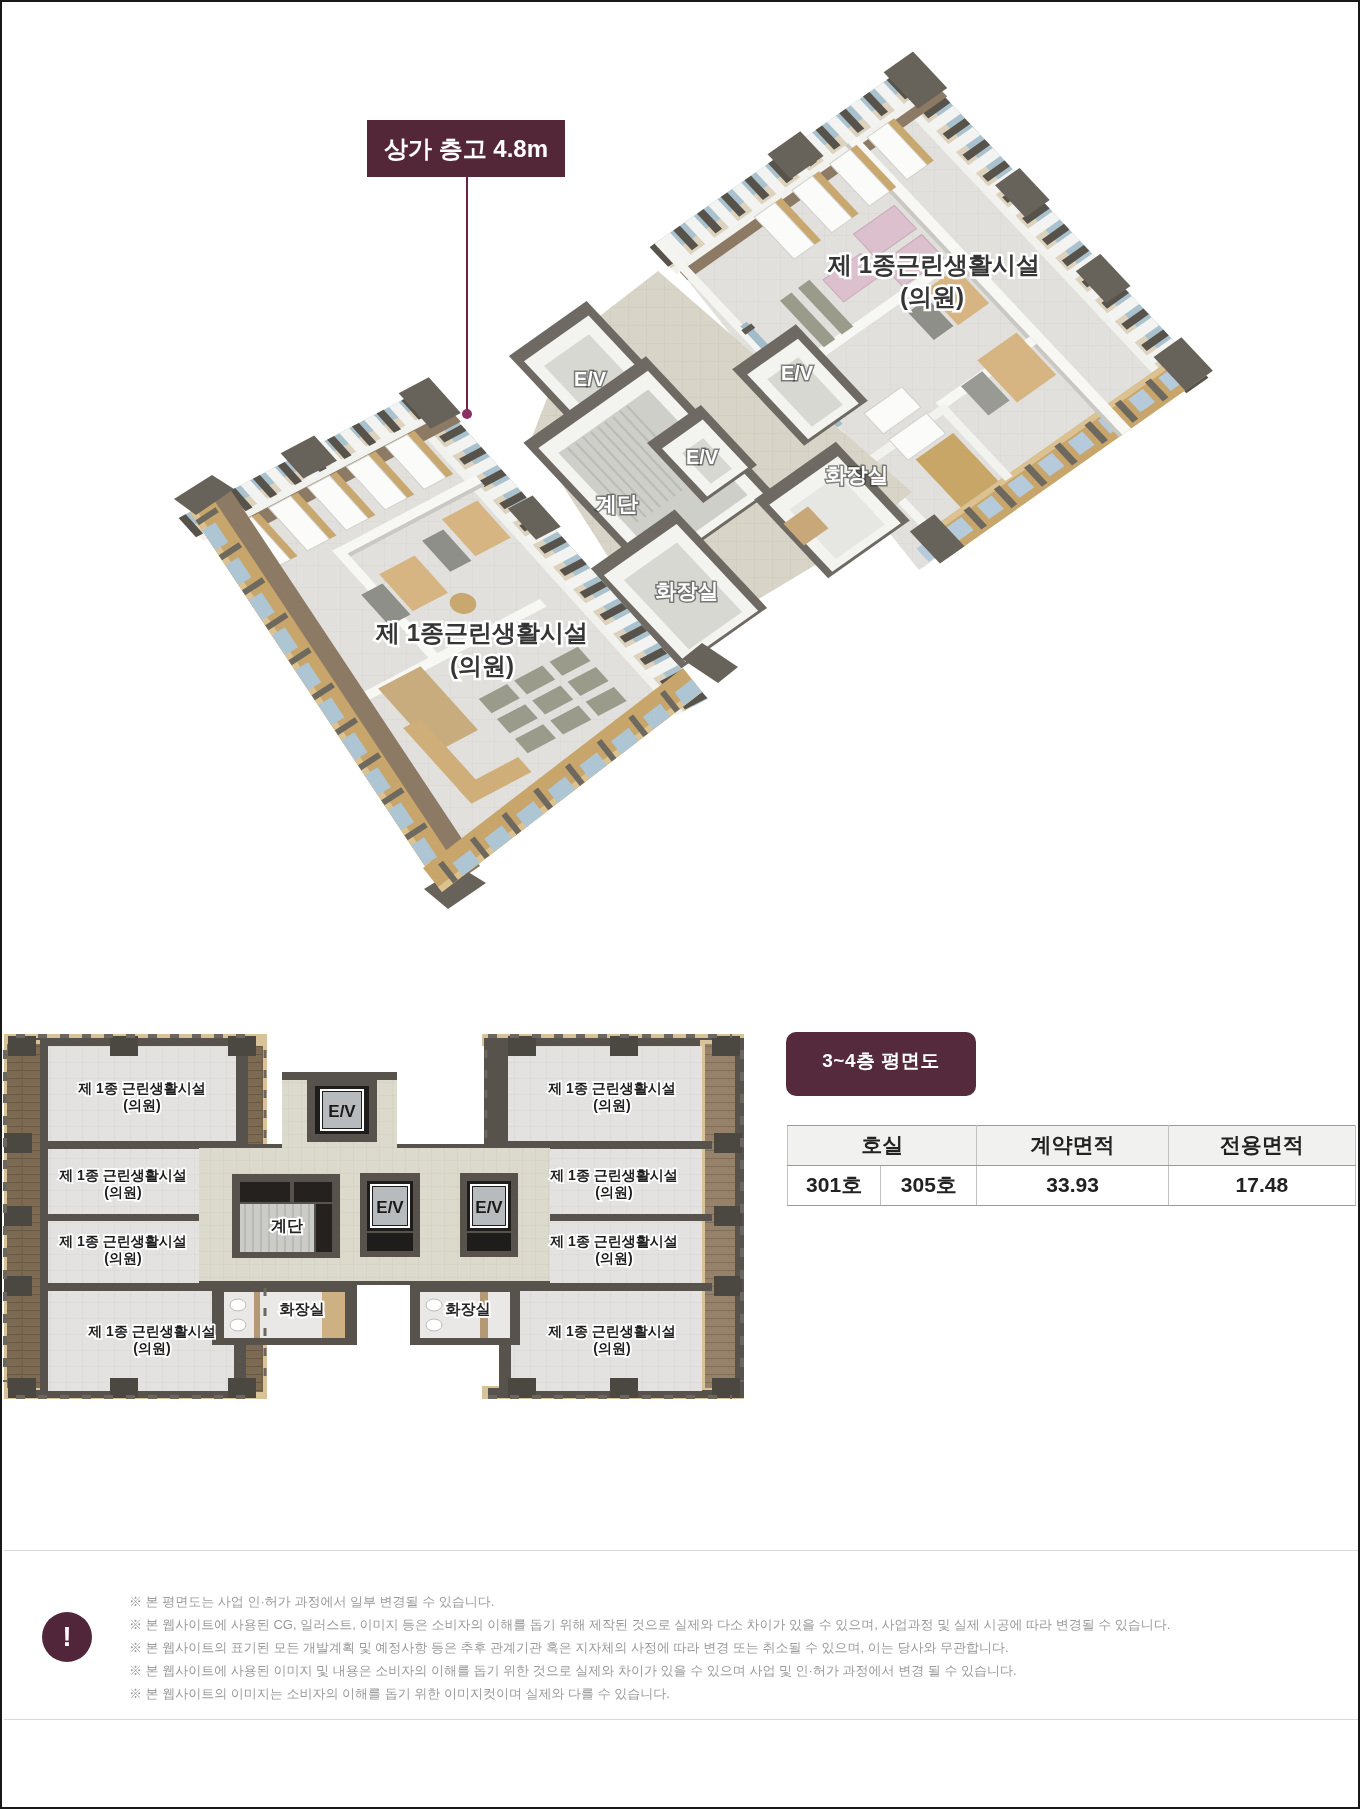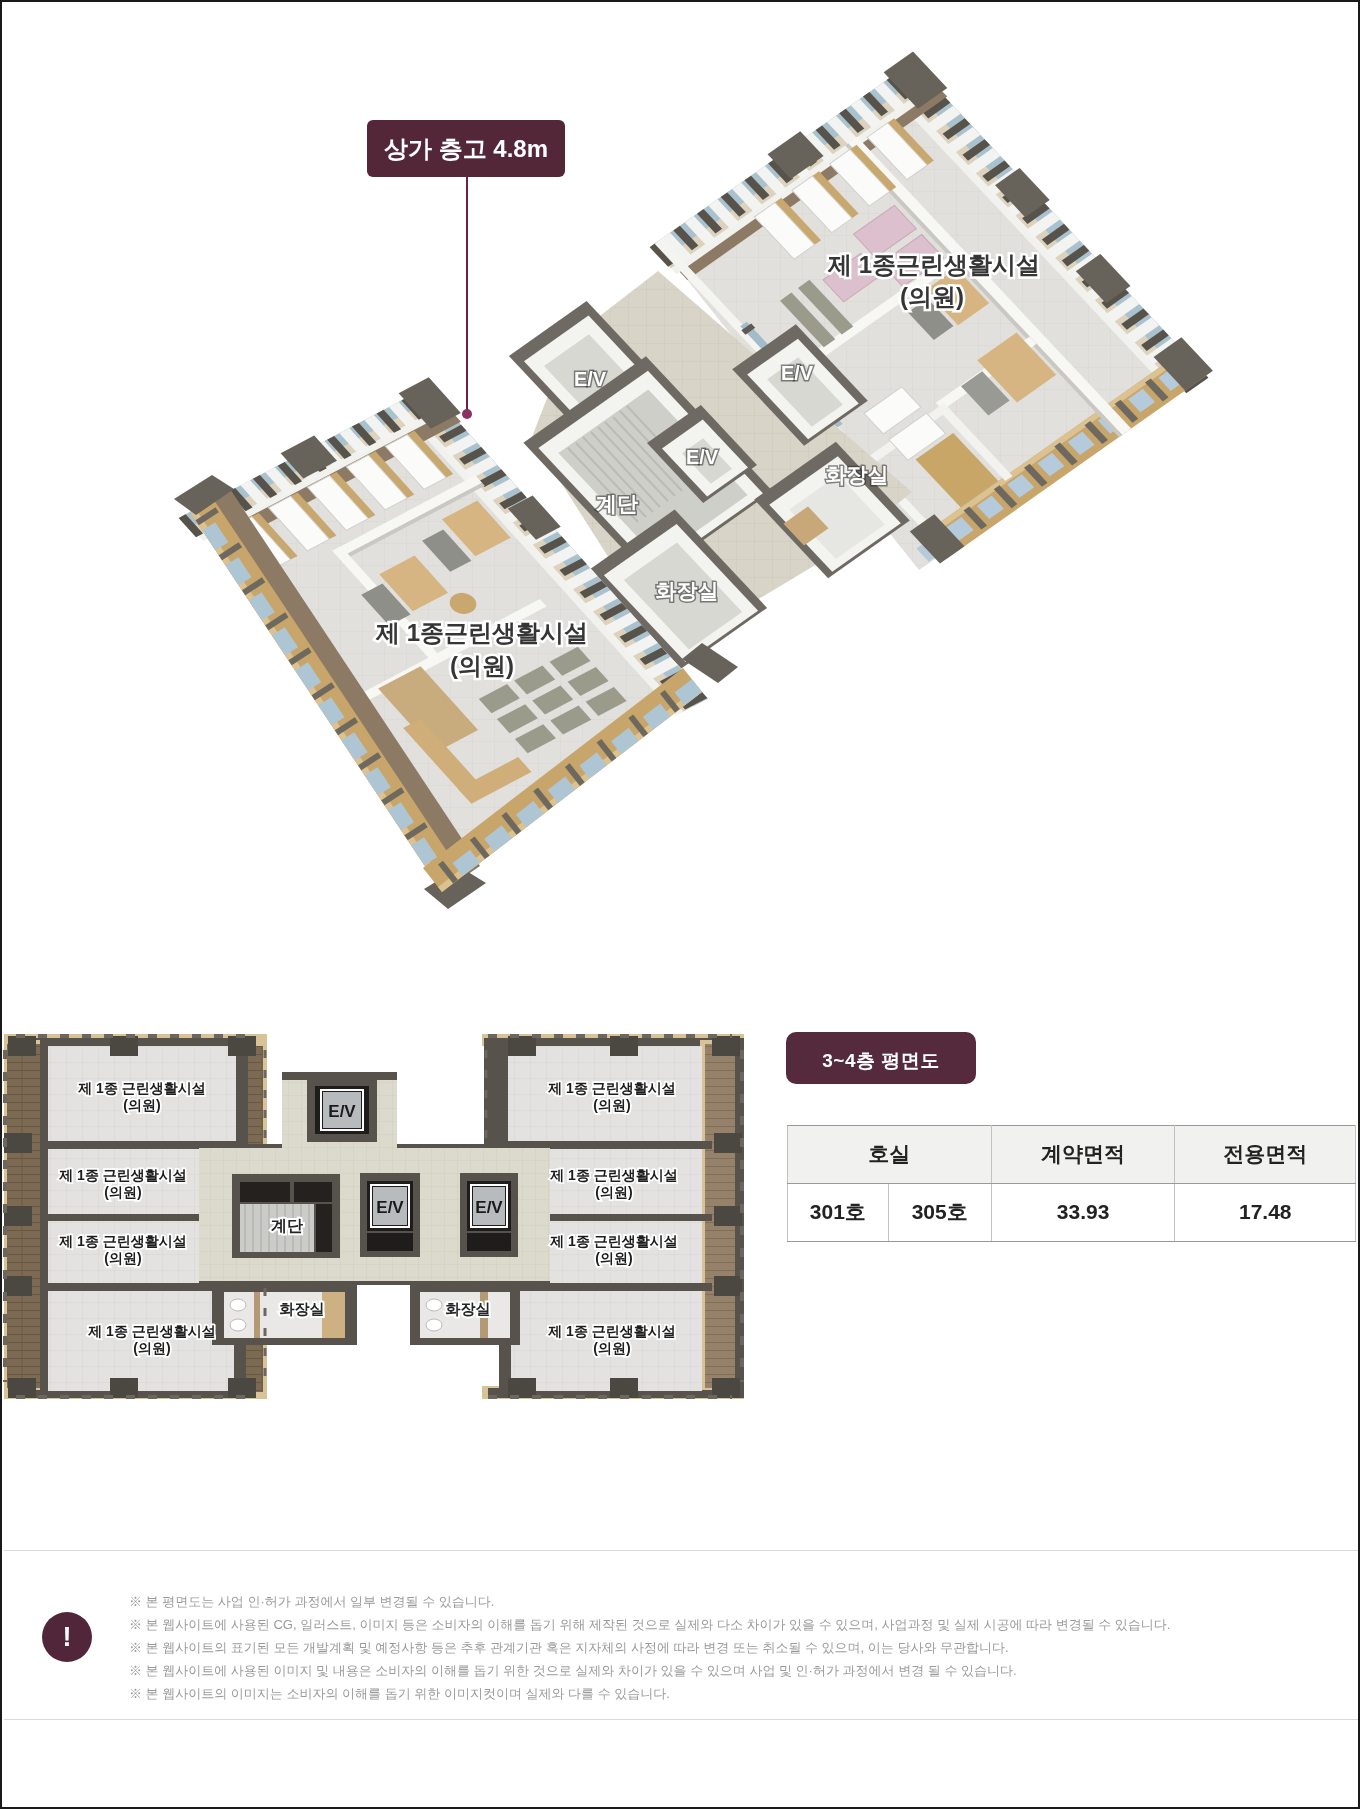--- a/index.html
+++ b/index.html
@@ -1,25 +1,25 @@
 <!DOCTYPE html>
 <html lang="ko"><head><meta charset="utf-8">
 <style>
 html,body{margin:0;padding:0;}
 body{width:1360px;height:1809px;position:relative;background:#ffffff;
  font-family:"Liberation Sans",sans-serif;box-sizing:border-box;
  border:2px solid #191919;overflow:hidden;}
 .badge3d{position:absolute;left:365px;top:118px;width:198px;height:57px;background:#532638;
- border-radius:6px;color:#fff;font-size:24px;font-weight:bold;text-align:center;line-height:57px;white-space:nowrap;}
-.badge2d{position:absolute;left:784px;top:1030px;width:190px;height:52px;background:#552a3c;
+ border-radius:0;color:#fff;font-size:24px;font-weight:bold;text-align:center;line-height:57px;white-space:nowrap;}
+.badge2d{position:absolute;left:784px;top:1030px;width:190px;height:64px;background:#552a3c;
  border-radius:10px;color:#fff;font-size:19px;font-weight:bold;text-align:center;line-height:58px;letter-spacing:0.5px;}
 table.area{position:absolute;left:785px;top:1123px;width:569px;border-collapse:collapse;
  font-size:21px;font-weight:bold;color:#222;text-align:center;}
 table.area td,table.area th{border-top:1px solid #9a9a9a;border-bottom:1px solid #9a9a9a;
- border-left:1px solid #c2c2c2;border-right:1px solid #c2c2c2;height:38.8px;padding:9px;}
+ border-left:1px solid #c2c2c2;border-right:1px solid #c2c2c2;height:38.8px;padding:0;}
 table.area th{background:#f1f1ef;font-weight:bold;}
 .sep{position:absolute;left:2px;width:1354px;height:0;border-top:1px solid #d9d9d9;}
 .noteicon{position:absolute;left:40px;top:1610px;width:50px;height:50px;border-radius:50%;
  background:#52263a;color:#fff;font-size:27px;font-weight:bold;text-align:center;line-height:50px;}
 .notes{position:absolute;left:127px;top:1588px;font-size:13px;color:#9a9a9a;line-height:23px;}
 </style></head>
 <body>
 
 <svg id="p3d" style="position:absolute;left:140px;top:35px" width="1100" height="920" viewBox="0 0 1100 920">
 <defs>

